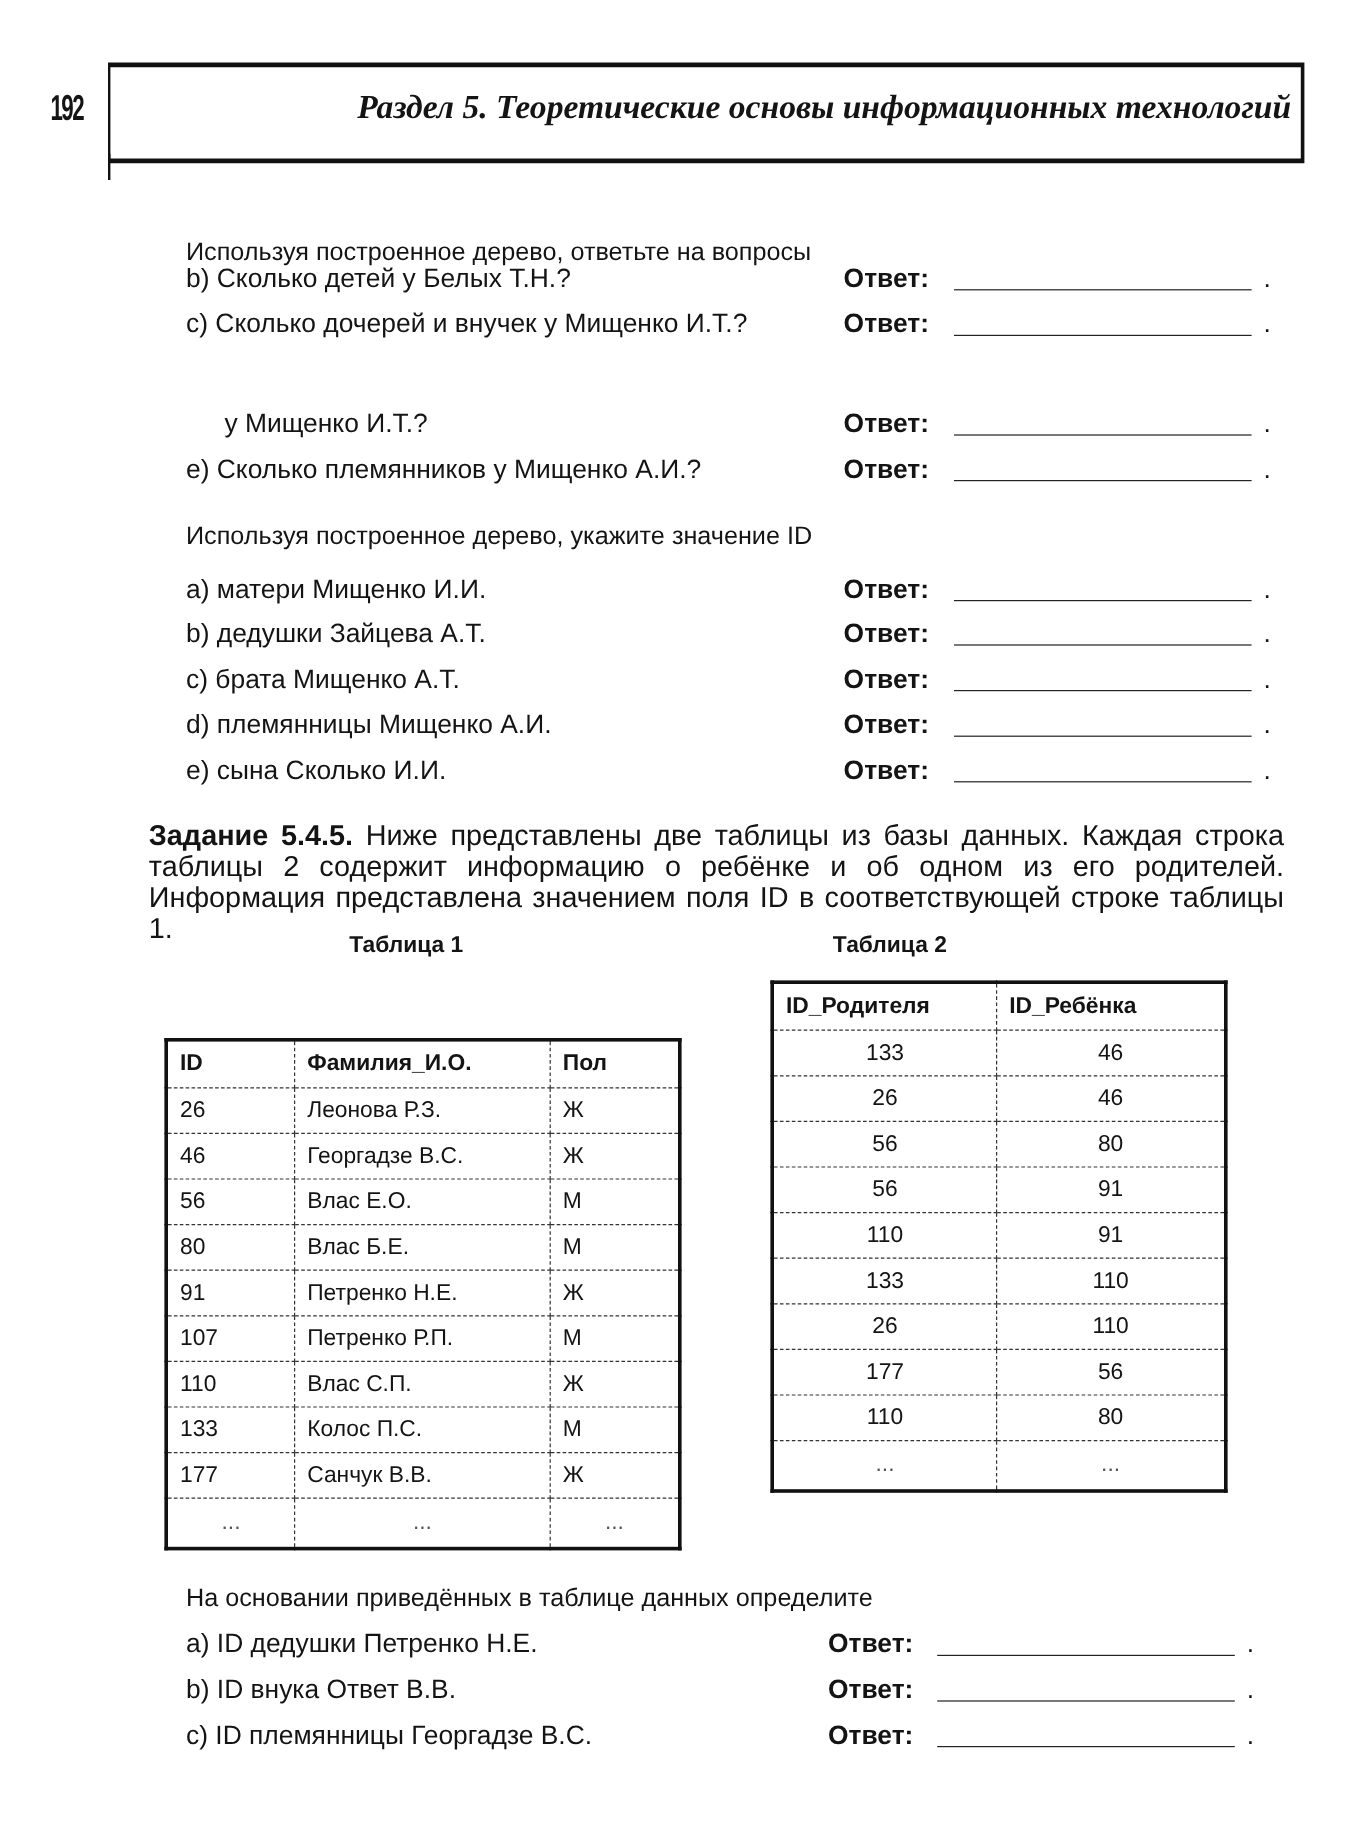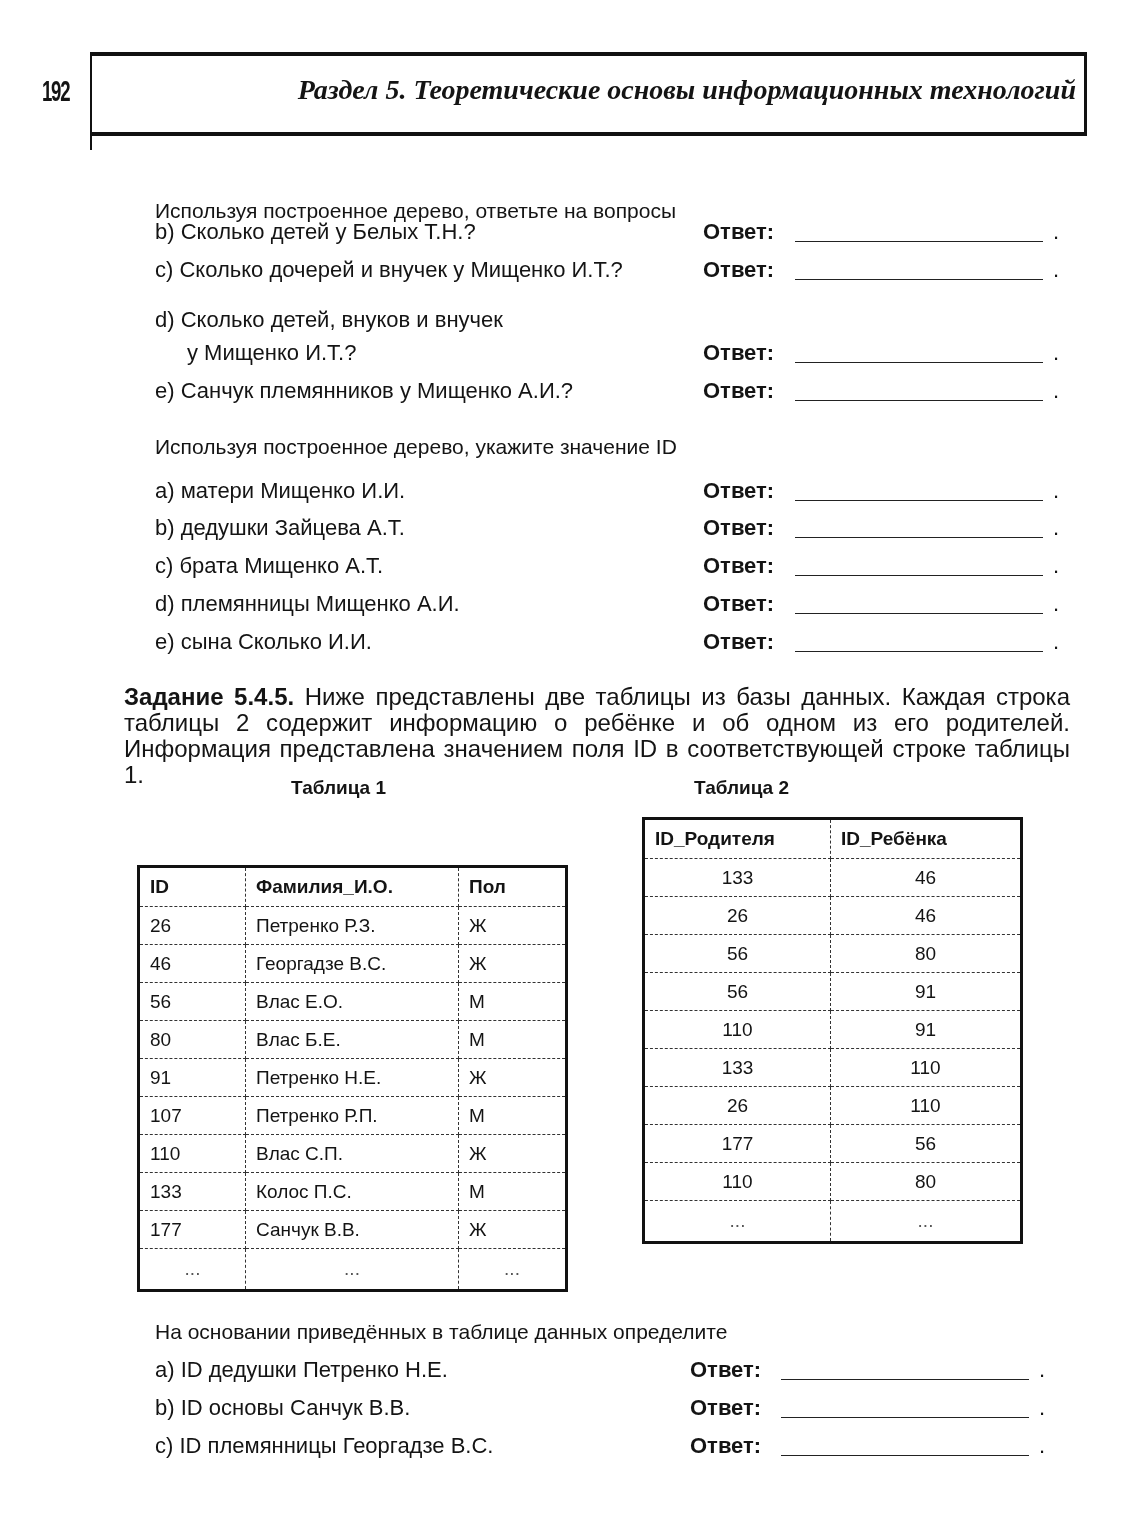--- a/index.html
+++ b/index.html
@@ -71,28 +71,27 @@
   <div class="answer-line"></div>
   <span class="answer-dot">.</span>
 </div>
 <div class="q-row" style="top:257px;">
   <span class="q-label">c) Сколько дочерей и внучек у Мищенко И.Т.?</span>
   <span class="answer-label">Ответ:</span>
   <div class="answer-line"></div>
   <span class="answer-dot">.</span>
 </div>
 <div class="q-row" style="top:307px; height:64px;">
-  <span class="q-label">d) Сколько детей, внуков и внучек</span>
   <span class="q-label2" style="top:33px;">у Мищенко И.Т.?</span>
   <span class="answer-label" style="top:33px;">Ответ:</span>
   <div class="answer-line" style="top:55px;"></div>
   <span class="answer-dot" style="top:33px;">.</span>
 </div>
 <div class="q-row" style="top:378px;">
-  <span class="q-label">e) Санчук племянников у Мищенко А.И.?</span>
+  <span class="q-label">e) Сколько племянников у Мищенко А.И.?</span>
   <span class="answer-label">Ответ:</span>
   <div class="answer-line"></div>
   <span class="answer-dot">.</span>
 </div>
 
 <div class="text" style="left:155px; top:435px;">Используя построенное дерево, укажите значение ID</div>
 
 <div class="q-row" style="top:478px;">
   <span class="q-label">a) матери Мищенко И.И.</span>
   <span class="answer-label">Ответ:</span>
@@ -135,21 +134,21 @@
   <thead>
     <tr>
       <th style="width:107px;">ID</th>
       <th style="width:213px;">Фамилия_И.О.</th>
       <th>Пол</th>
     </tr>
   </thead>
   <tbody>
     <tr>
         <td>26</td>
-        <td>Петренко Р.З.</td>
+        <td>Леонова Р.З.</td>
         <td>Ж</td>
       </tr>
     <tr>
         <td>46</td>
         <td>Георгадзе В.С.</td>
         <td>Ж</td>
       </tr>
     <tr>
         <td>56</td>
         <td>Влас Е.О.</td>
@@ -246,21 +245,21 @@
 
 <div class="text" style="left:155px; top:1320px;">На основании приведённых в таблице данных определите</div>
 
 <div class="q-row" style="top:1357px; left:155px;">
   <span class="q-label">a) ID дедушки Петренко Н.Е.</span>
   <span class="answer-label" style="left:535px;">Ответ:</span>
   <div class="answer-line" style="left:626px;"></div>
   <span class="answer-dot" style="left:884px;">.</span>
 </div>
 <div class="q-row" style="top:1395px; left:155px;">
-  <span class="q-label">b) ID основы Санчук В.В.</span>
+  <span class="q-label">b) ID внука Ответ В.В.</span>
   <span class="answer-label" style="left:535px;">Ответ:</span>
   <div class="answer-line" style="left:626px;"></div>
   <span class="answer-dot" style="left:884px;">.</span>
 </div>
 <div class="q-row" style="top:1433px; left:155px;">
   <span class="q-label">c) ID племянницы Георгадзе В.С.</span>
   <span class="answer-label" style="left:535px;">Ответ:</span>
   <div class="answer-line" style="left:626px;"></div>
   <span class="answer-dot" style="left:884px;">.</span>
 </div>

